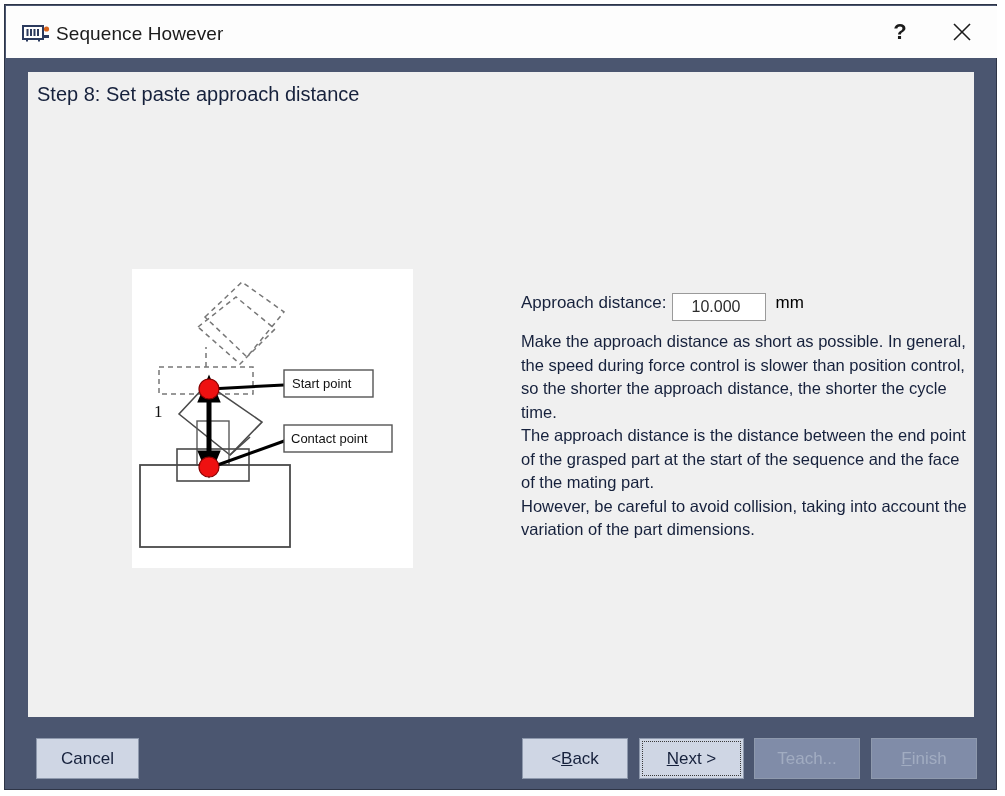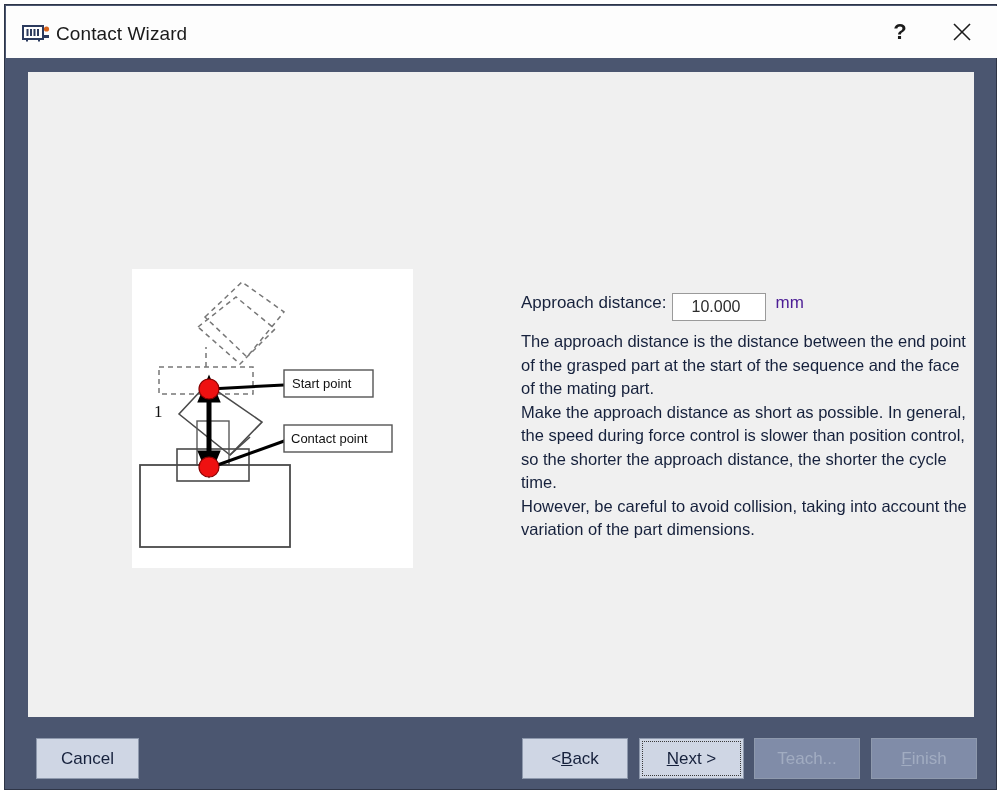--- a/index.html
+++ b/index.html
@@ -126,21 +126,21 @@
     background: #ffffff;
     box-sizing: border-box;
     font-family: "Liberation Sans", sans-serif;
     font-size: 16px;
     color: #2c2c2c;
     padding: 0 19px;
     outline: none;
   }
   .field-unit {
     font-size: 17px;
-    color: #4c1d95;
+    color: #000000;
     margin-left: 10px;
   }
 
   .description {
     position: absolute;
     left: 493px;
     top: 258px;
     width: 452px;
     font-size: 16.5px;
     line-height: 23.5px;
@@ -204,32 +204,33 @@
           <rect x="4.5" y="5" width="2" height="7" fill="#2b3a5e"></rect>
           <rect x="8" y="5" width="2" height="7" fill="#2b3a5e"></rect>
           <rect x="11.5" y="5" width="2" height="7" fill="#2b3a5e"></rect>
           <rect x="15" y="5" width="2" height="7" fill="#2b3a5e"></rect>
           <rect x="4" y="15" width="2" height="2.5" fill="#2b3a5e"></rect>
           <rect x="16" y="15" width="2" height="2.5" fill="#2b3a5e"></rect>
           <circle cx="24.5" cy="5" r="2.6" fill="#d8641e"></circle>
           <rect x="22" y="11" width="5" height="3" fill="#2b3a5e"></rect>
         </svg>
       </span>
-      <span class="title-text">Contact Wizard</span>
+      <span class="title-text">Sequence However</span>
       <div class="title-btn help">?</div>
       <div class="title-btn close">
         <svg width="22" height="22" viewBox="0 0 22 22">
           <line x1="3" y1="3" x2="19" y2="19" stroke="#1b1b1b" stroke-width="1.6"></line>
           <line x1="19" y1="3" x2="3" y2="19" stroke="#1b1b1b" stroke-width="1.6"></line>
         </svg>
       </div>
     </div>
 
     <div class="content">
 
+      <div class="step-title">Step 8: Set paste approach distance</div>
 
       <div class="diagram">
         <svg width="281" height="299" viewBox="0 0 281 299">
           <rect x="0" y="0" width="281" height="299" fill="#ffffff"></rect>
 
           <g stroke="#777777" stroke-width="1.5" fill="none" stroke-dasharray="5,4">
             <polygon points="73,48 110,13 152,43 115,88"></polygon>
           </g>
 
           <g stroke="#777777" stroke-width="1.5" fill="none" stroke-dasharray="5,4">
@@ -289,22 +290,22 @@
         </svg>
       </div>
 
       <div class="field-row">
         <span class="field-label">Approach distance:</span>
         <input class="field-input" type="text" value="10.000" style="">
         <span class="field-unit">mm</span>
       </div>
 
       <div class="description">
+        <p>Make the approach distance as short as possible. In general, the speed during force control is slower than position control, so the shorter the approach distance, the shorter the cycle time.</p>
         <p>The approach distance is the distance between the end point of the grasped part at the start of the sequence and the face of the mating part.</p>
-        <p>Make the approach distance as short as possible. In general, the speed during force control is slower than position control, so the shorter the approach distance, the shorter the cycle time.</p>
         <p>However, be careful to avoid collision, taking into account the variation of the part dimensions.</p>
       </div>
 
     </div>
 
     <button class="btn btn-cancel">Cancel</button>
 
     <button class="btn btn-back">
         <span>&lt; </span>
         <u>B</u>

